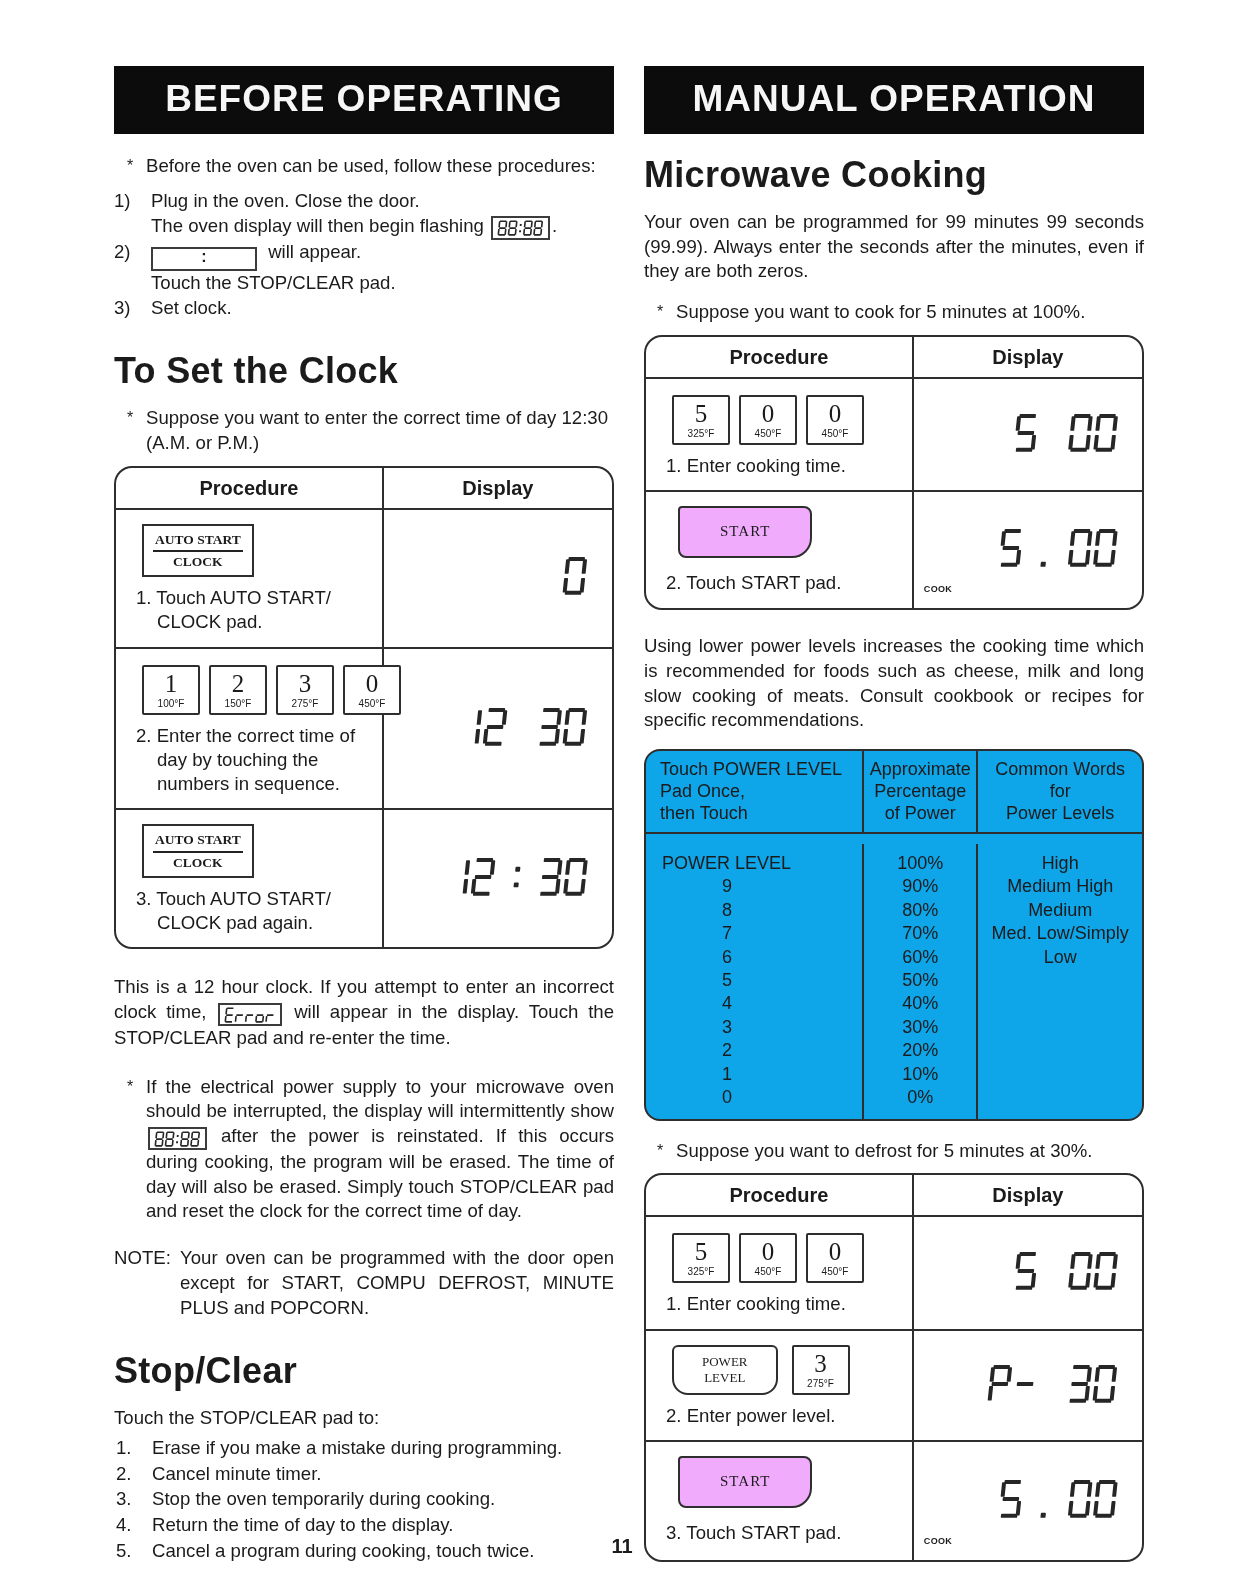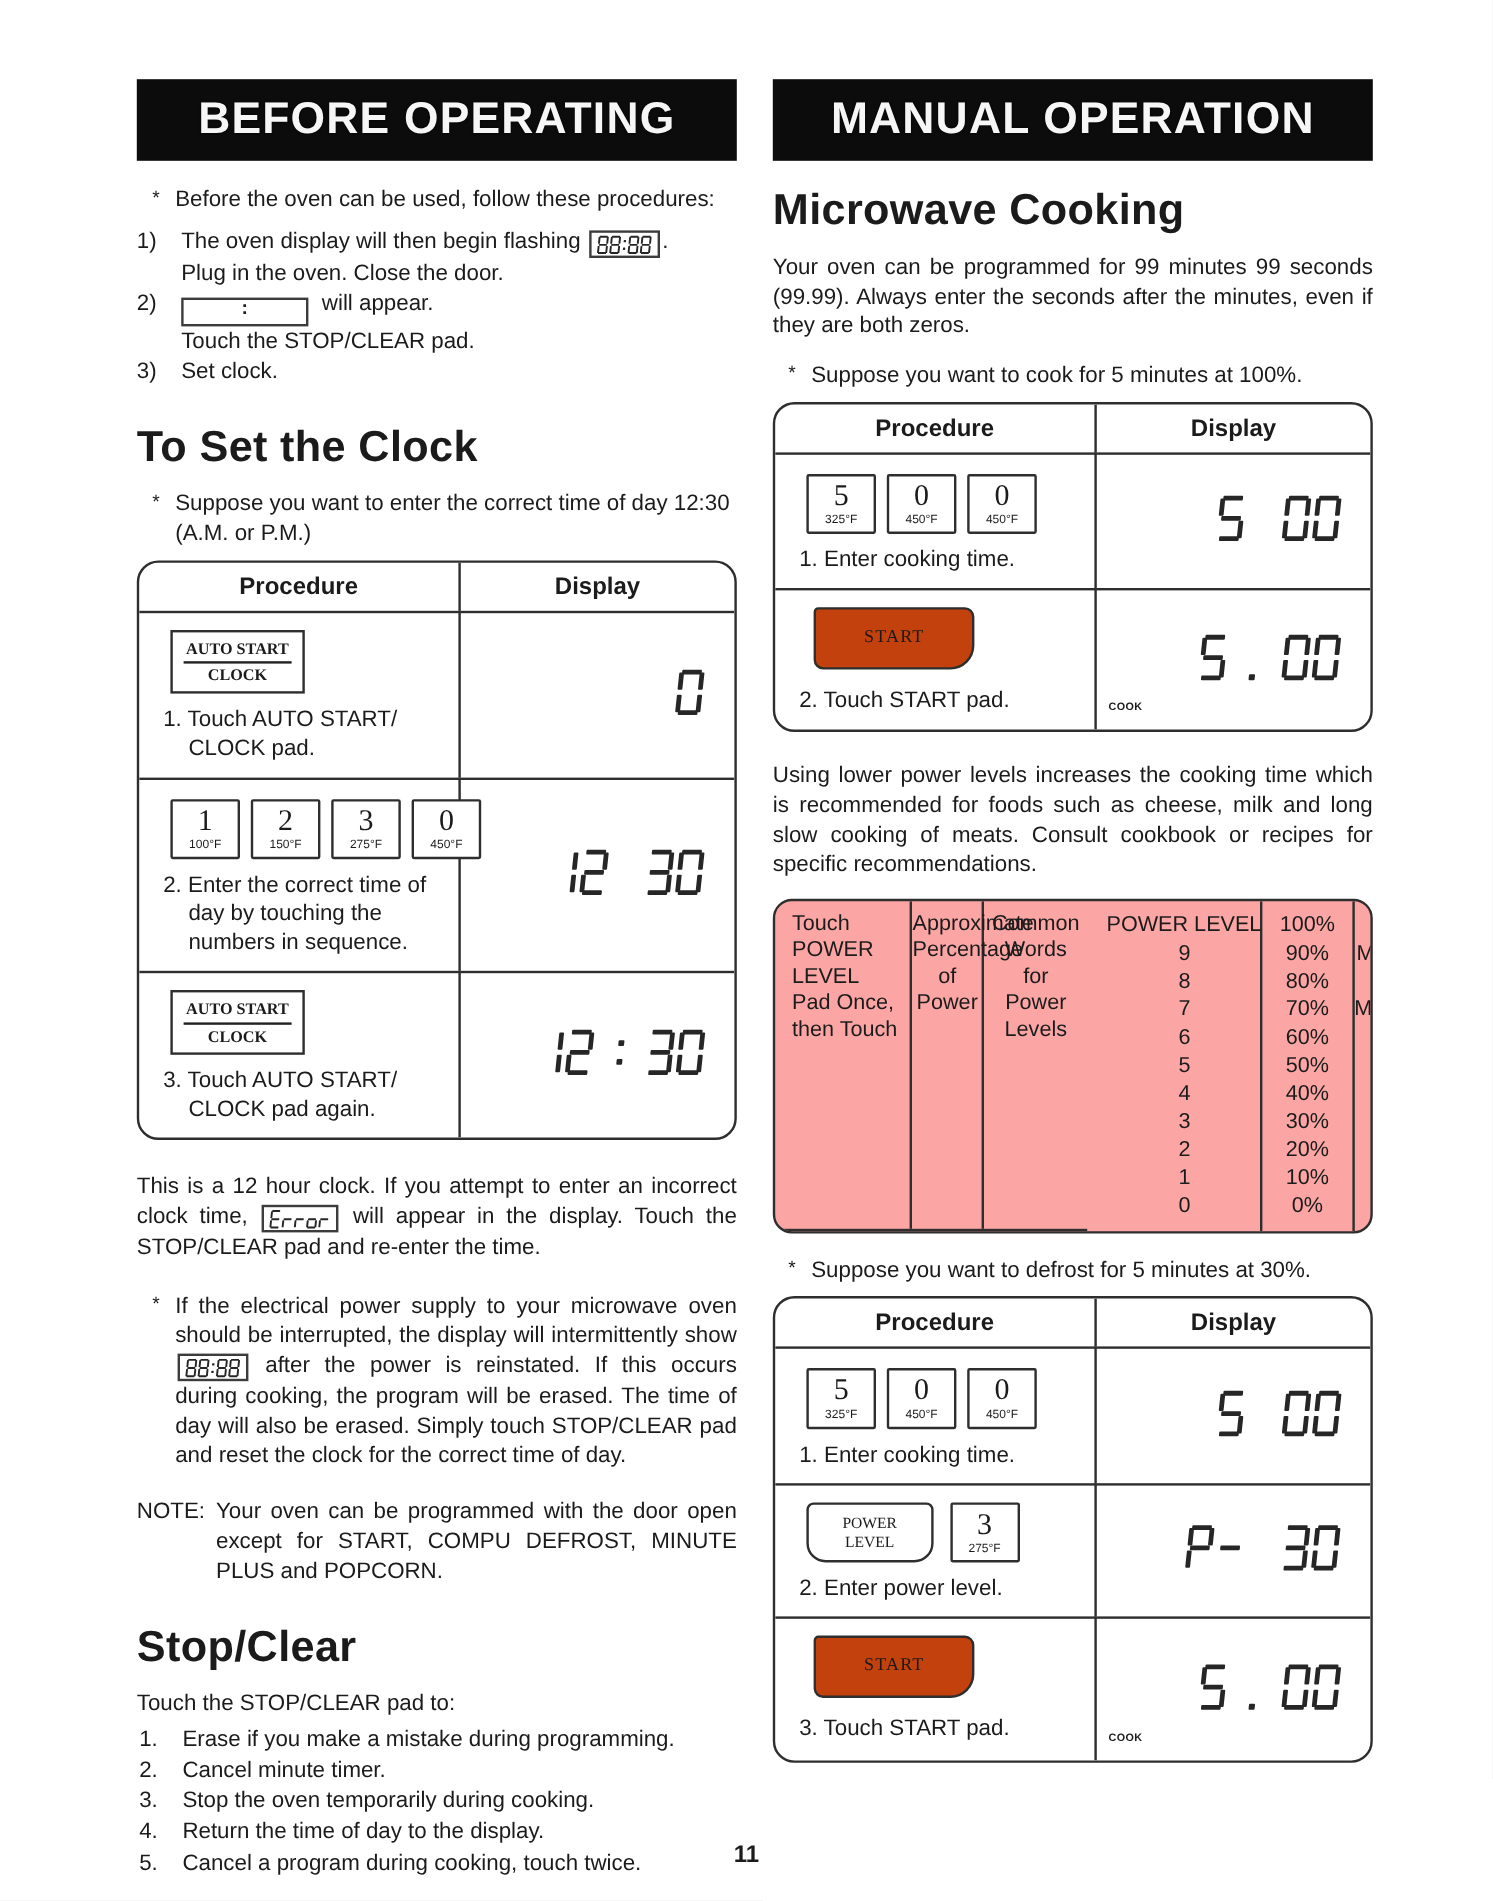--- a/index.html
+++ b/index.html
@@ -65,21 +65,21 @@
   .key .kn{font-family:"Liberation Serif", serif;font-size:25px;line-height:1.05;}
   .key .ks{font-size:10px;margin-top:0px;}
   .pad-as{
     display:inline-block;border:2px solid #2e2e2e;background:#fff;
     padding:6px 9px 5px;text-align:center;margin-left:6px;
     font-family:"Liberation Serif", serif;font-weight:bold;font-size:13.5px;line-height:1.2;
   }
   .pad-as .top{border-bottom:2px solid #222;padding:0 2px 2px;}
   .pad-as .bot{padding-top:2px;}
   .pad-start{
-    display:inline-block;border:2px solid #2e2e2e;background:#c2410c;
+    display:inline-block;border:2px solid #2e2e2e;background:#f0abfc;
     border-radius:4px 8px 20px 8px;padding:14px 40px;margin-left:12px;
     font-family:"Liberation Serif", serif;font-size:15px;letter-spacing:1px;
   }
   .pad-power{
     display:inline-block;border:2px solid #2e2e2e;background:#fff;
     border-radius:6px 6px 16px 16px;padding:7px 28px;margin-left:6px;
     font-family:"Liberation Serif", serif;font-size:13px;line-height:1.25;text-align:center;
     vertical-align:middle;
   }
   .pads-inline{display:flex;align-items:center;gap:14px;}
@@ -92,22 +92,22 @@
   .note{display:flex;margin-top:22px;font-size:18.6px;line-height:1.33;}
   .note .nlabel{width:66px;flex:none;}
   .note .ntext{flex:1;text-align:justify;}
 
   .sc-list{margin-top:4px;}
   .sc-item{display:flex;font-size:18.6px;line-height:1.38;}
   .sc-item .snum{width:36px;flex:none;padding-left:2px;}
 
   
   .pwr-table{
-    border:2.4px solid #2e2e2e;border-radius:16px;overflow:hidden;background:#fca5a5;
-    display:flex;flex-direction:row;margin-top:6px;
+    border:2.4px solid #2e2e2e;border-radius:16px;overflow:hidden;background:#0ea5e9;
+    display:flex;flex-direction:column;margin-top:6px;gap:10px;
   }
   .pwr-head{display:flex;border-bottom:2px solid #2e2e2e;}
   .pwr-body{display:flex;}
   .pw1{width:44%;border-right:2px solid #2e2e2e;box-sizing:border-box;}
   .pw2{width:23%;border-right:2px solid #2e2e2e;box-sizing:border-box;}
   .pw3{width:33%;box-sizing:border-box;}
   .pwr-head .pwc{font-size:18px;line-height:1.22;padding:8px 0 7px;}
   .pwr-head .pw1{padding-left:14px;}
   .pwr-head .pw2,.pwr-head .pw3{text-align:center;}
   .pwr-body .pwc{padding:8px 0 9px;}
@@ -133,20 +133,21 @@
       </div>
 
       <div class="bullet-row body-text">
         <span class="star">*</span>
         <span class="btxt">Before the oven can be used, follow these procedures:</span>
       </div>
 
       <div class="step">
         <span class="stepnum">1)</span>
         <div class="steptext">
+          <div>Plug in the oven. Close the door.</div>
           <div>
             <span>The oven display will then begin flashing</span>
             <span class="mini-disp"><span><svg width="48.875" height="16.15" viewBox="0 0 57.5 19" style="overflow:visible">
                     <g transform="translate(2,0.5) skewX(-6)" fill="#262626">
                       <rect x="2.6" y="0" width="7.8" height="1.9" rx="0.4"></rect>
                       <rect x="9.6" y="1.1" width="1.9" height="6.9" rx="0.4"></rect>
                       <rect x="9.6" y="10" width="1.9" height="6.9" rx="0.4"></rect>
                       <rect x="2.6" y="16.1" width="7.8" height="1.9" rx="0.4"></rect>
                       <rect x="1.5" y="10" width="1.9" height="6.9" rx="0.4"></rect>
                       <rect x="1.5" y="1.1" width="1.9" height="6.9" rx="0.4"></rect>
@@ -170,21 +171,20 @@
                       <rect x="44.6" y="0" width="7.8" height="1.9" rx="0.4"></rect>
                       <rect x="51.6" y="1.1" width="1.9" height="6.9" rx="0.4"></rect>
                       <rect x="51.6" y="10" width="1.9" height="6.9" rx="0.4"></rect>
                       <rect x="44.6" y="16.1" width="7.8" height="1.9" rx="0.4"></rect>
                       <rect x="43.5" y="10" width="1.9" height="6.9" rx="0.4"></rect>
                       <rect x="43.5" y="1.1" width="1.9" height="6.9" rx="0.4"></rect>
                       <rect x="44.6" y="8.05" width="7.8" height="1.9" rx="0.4"></rect>
                     </g>
                   </svg></span></span><span>.</span>
           </div>
-          <div>Plug in the oven. Close the door.</div>
         </div>
       </div>
       <div class="step">
         <span class="stepnum">2)</span>
         <div class="steptext">
           <div>
             <span class="blank-box">:</span>
             <span>will appear.</span>
           </div>
           <div>Touch the STOP/CLEAR pad.</div>

